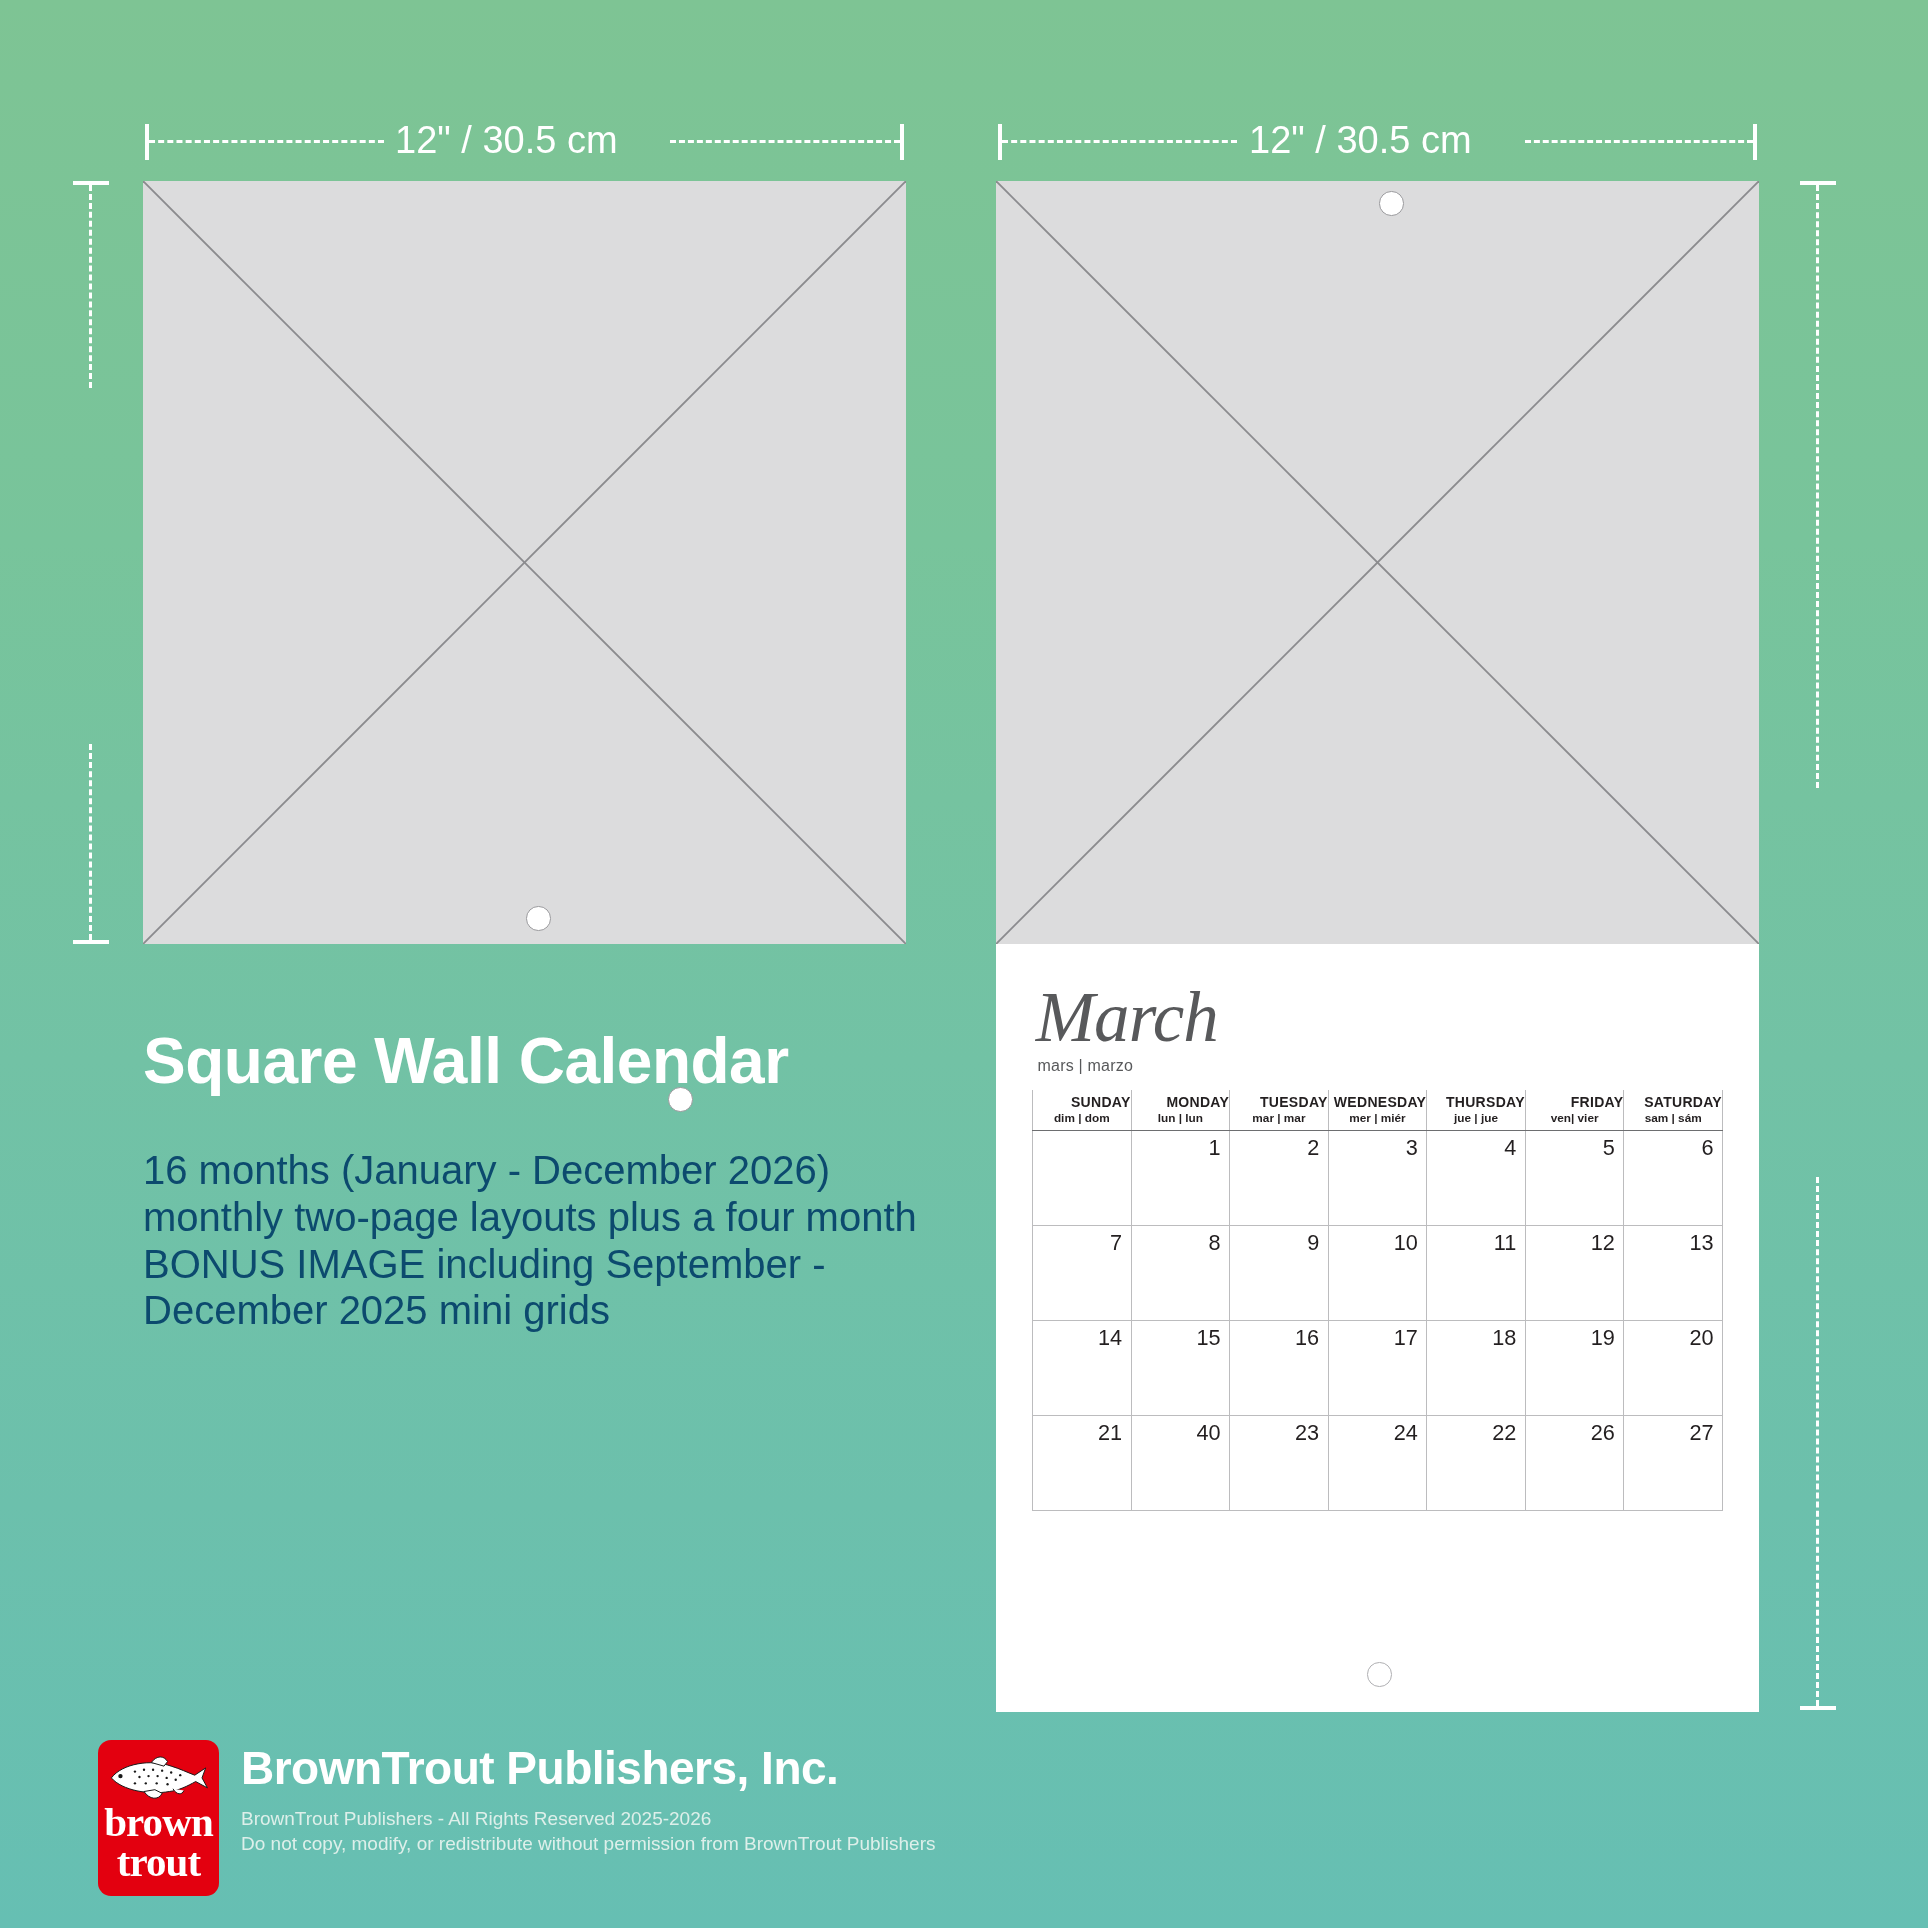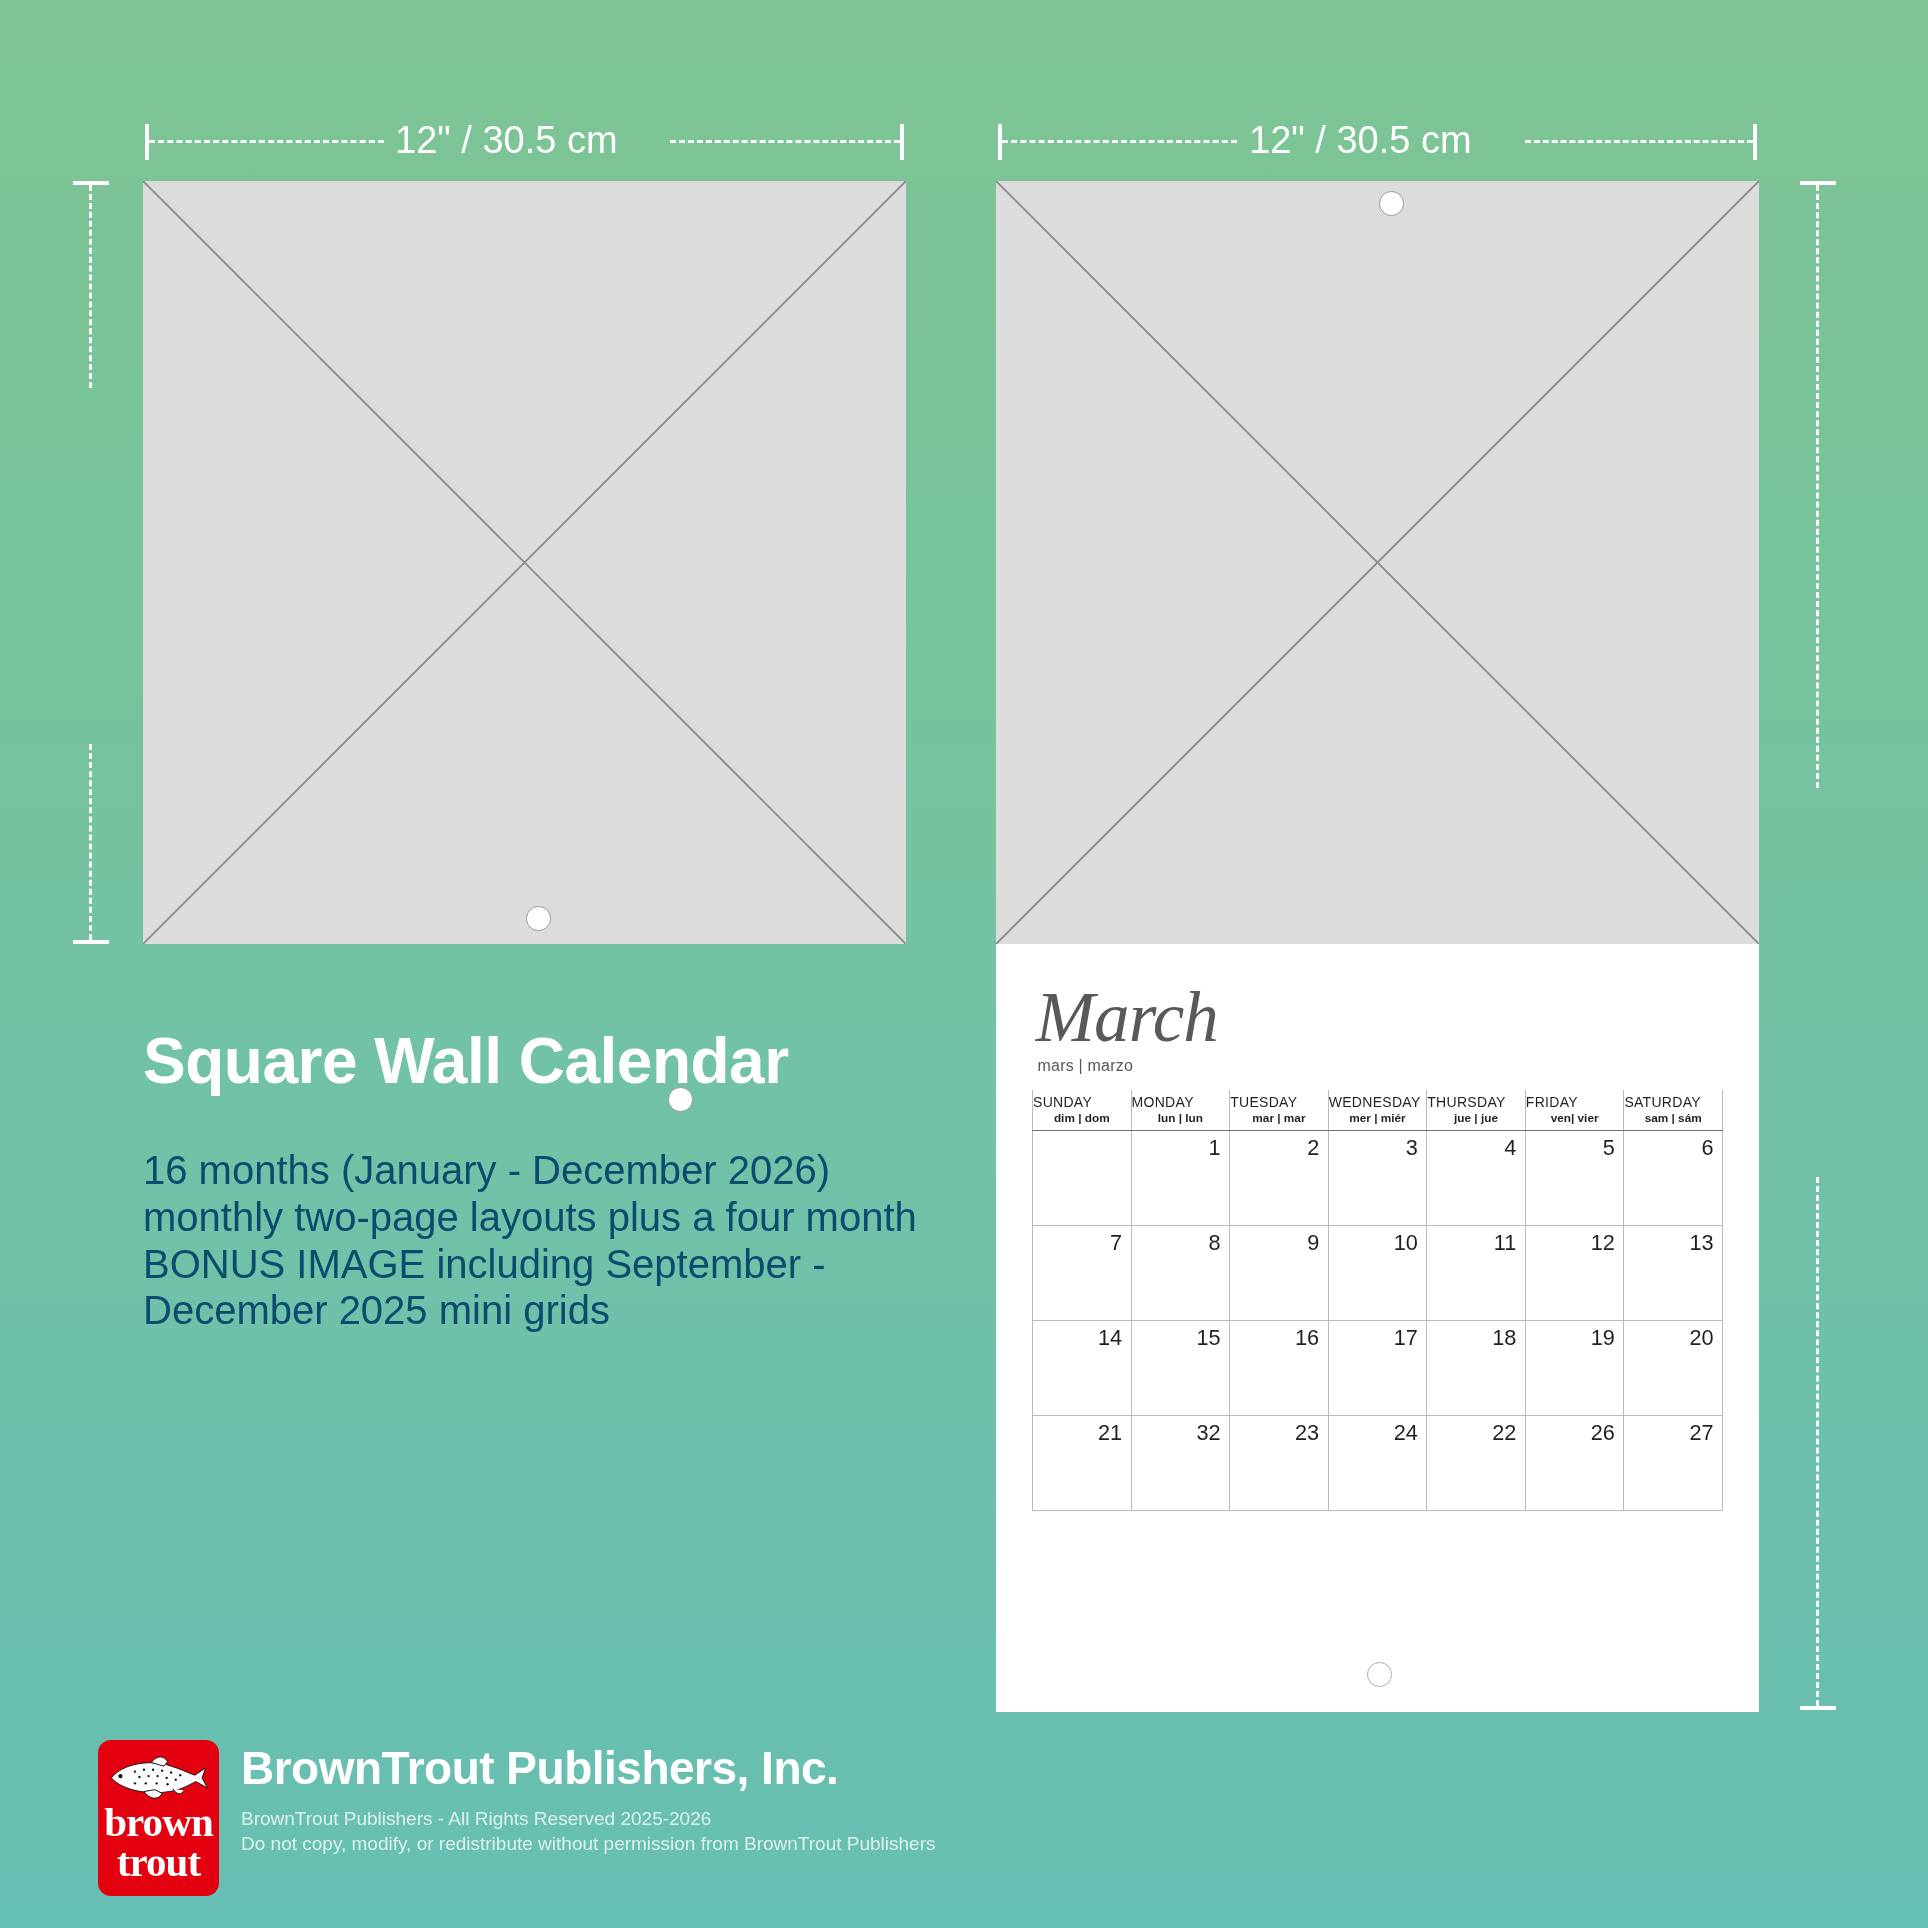--- a/index.html
+++ b/index.html
@@ -74,24 +74,24 @@
     border-left: 0.9px solid #bcbcbe;
     border-bottom: 1.9px solid #6d6e70;
     padding: 3.8px 0 4.7px 0;
     vertical-align: top;
   }
   table.cal th:first-child { border-left: 0.9px solid #bcbcbe; }
   table.cal th:last-child  { border-right: 0.9px solid #bcbcbe; }
   .dow-name {
     display: block;
     font-size: 14px;
-    font-weight: normal;
+    font-weight: bold;
     color: #231f20;
     letter-spacing: 0.3px;
-    text-align: left;
+    text-align: right;
   }
   .dow-alt {
     display: block;
     font-size: 11.8px;
     color: #231f20;
     text-align: center;
     margin-top: 0.9px;
   }
   table.cal td {
     height: 95px;
@@ -295,21 +295,21 @@
           <td>14</td>
           <td>15</td>
           <td>16</td>
           <td>17</td>
           <td>18</td>
           <td>19</td>
           <td>20</td>
         </tr>
         <tr>
           <td>21</td>
-          <td>32</td>
+          <td>40</td>
           <td>23</td>
           <td>24</td>
           <td>22</td>
           <td>26</td>
           <td>27</td>
         </tr>
       </tbody>
     </table>
   </div>
   <div class="hole open" style="left:371px; top:718px;"></div>

